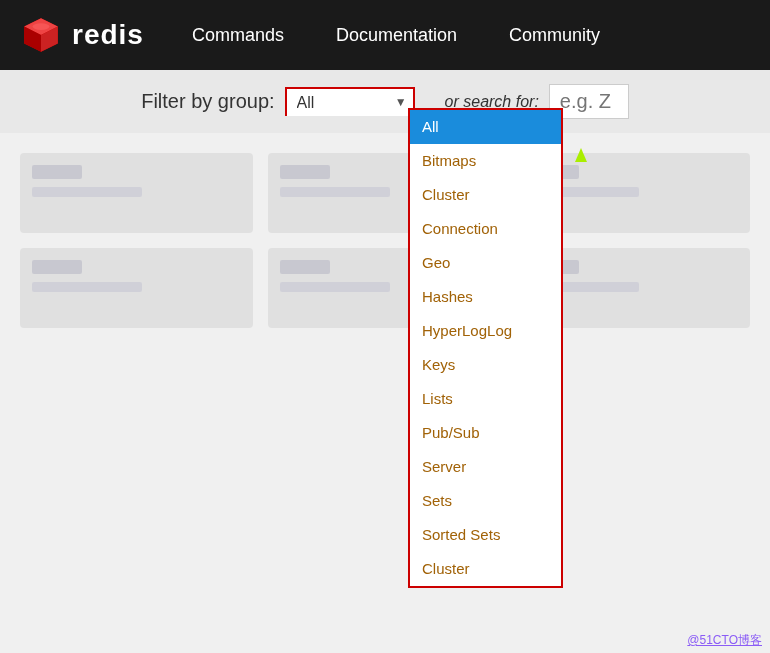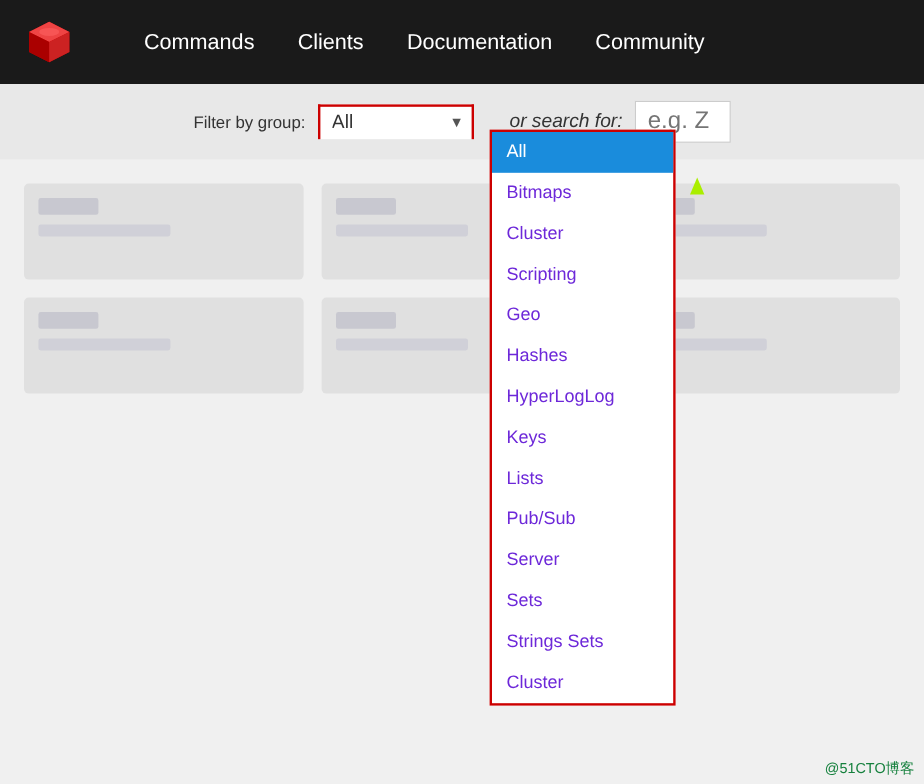--- a/index.html
+++ b/index.html
@@ -31,21 +31,21 @@
       margin-right: 10px;
     }
     .navbar-brand {
       color: #ffffff;
       font-size: 28px;
       font-weight: bold;
       letter-spacing: 1px;
     }
     .navbar-links {
       display: flex;
-      gap: 0;
+      gap: 16px;
     }
     .navbar-link {
       color: #ffffff;
       font-size: 18px;
       padding: 0 18px;
       cursor: pointer;
       white-space: nowrap;
       line-height: 70px;
       text-decoration: none;
     }
@@ -53,21 +53,21 @@
     
     .filter-bar {
       background: #e8e8e8;
       padding: 14px 20px;
       display: flex;
       align-items: center;
       justify-content: center;
       gap: 10px;
     }
     .filter-label {
-      font-size: 14px;
+      font-size: 20px;
       color: #333;
     }
     .filter-select-wrapper {
       position: relative;
       display: inline-block;
     }
     .filter-select {
       font-size: 16px;
       padding: 5px 30px 5px 10px;
       border: 2px solid #cc0000;
@@ -111,21 +111,21 @@
       left: 408px;
       width: 155px;
       border: 2px solid #cc0000;
       background: white;
       z-index: 100;
       font-size: 15px;
     }
     .dropdown-item {
       padding: 5px 12px;
       cursor: pointer;
-      color: #6d28d9;
+      color: #a16207;
       line-height: 1.6;
     }
     .dropdown-item.selected {
       background: #1a8cdc;
       color: white;
     }
 
     
     .content-area {
       background: #f0f0f0;
@@ -185,41 +185,42 @@
       border-right: 6px solid transparent;
       border-bottom: 14px solid #aaee00;
     }
 
     
     .watermark {
       position: absolute;
       bottom: 4px;
       right: 8px;
       font-size: 12px;
-      color: #15803d;
+      color: #8b5cf6;
+      text-decoration: underline;
     }
   </style>
 </head>
 <body>
 
 <nav class="navbar">
   <div class="navbar-logo">
 
     <svg class="redis-cube" viewBox="0 0 50 50" xmlns="http://www.w3.org/2000/svg">
       <polygon points="25,5 45,15 45,35 25,45 5,35 5,15" fill="#cc0000"></polygon>
       <polygon points="25,5 45,15 25,25 5,15" fill="#ee4444"></polygon>
       <polygon points="5,15 25,25 25,45 5,35" fill="#aa0000"></polygon>
       <polygon points="45,15 25,25 25,45 45,35" fill="#cc2222"></polygon>
 
       <ellipse cx="25" cy="15" rx="10" ry="4" fill="#ff6666" opacity="0.5"></ellipse>
     </svg>
+    <span class="navbar-brand">redis</span>
   </div>
   <div class="navbar-links">
     <a class="navbar-link">Commands</a>
-    <a class="navbar-link">Clients</a>
     <a class="navbar-link">Documentation</a>
     <a class="navbar-link">Community</a>
   </div>
 </nav>
 
 <div class="filter-bar">
   <label class="filter-label">Filter by group:</label>
   <div class="filter-select-wrapper">
     <select class="filter-select">
       <option>All</option>
@@ -228,30 +229,30 @@
   </div>
   <label class="search-label">or search for:</label>
   <input class="search-input" type="text" placeholder="e.g. Z" style="">
 </div>
 
 <div class="dropdown-container">
 
 <div class="dropdown-item selected">All</div>
     <div class="dropdown-item">Bitmaps</div>
     <div class="dropdown-item">Cluster</div>
-    <div class="dropdown-item">Scripting</div>
+    <div class="dropdown-item">Connection</div>
     <div class="dropdown-item">Geo</div>
     <div class="dropdown-item">Hashes</div>
     <div class="dropdown-item">HyperLogLog</div>
     <div class="dropdown-item">Keys</div>
     <div class="dropdown-item">Lists</div>
     <div class="dropdown-item">Pub/Sub</div>
     <div class="dropdown-item">Server</div>
     <div class="dropdown-item">Sets</div>
-    <div class="dropdown-item">Strings Sets</div>
+    <div class="dropdown-item">Sorted Sets</div>
     <div class="dropdown-item">Cluster</div>
   </div>
 
 <div class="content-area">
   <div class="card-placeholder"></div>
   <div class="card-placeholder"></div>
   <div class="card-placeholder"></div>
   <div class="card-placeholder"></div>
   <div class="card-placeholder"></div>
   <div class="card-placeholder"></div>

